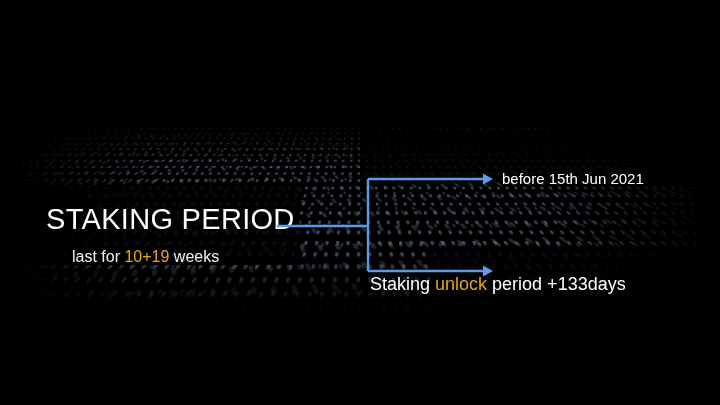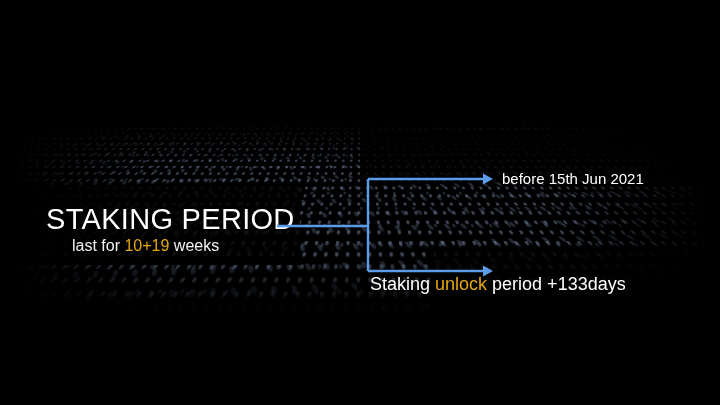--- a/index.html
+++ b/index.html
@@ -79,21 +79,21 @@
     left: 46px;
     top: 203px;
     font-size: 29px;
     letter-spacing: 0.3px;
     color: #ffffff;
     white-space: nowrap;
   }
   .subtitle {
     position: absolute;
     left: 72px;
-    top: 237px;
+    top: 248px;
     font-size: 16px;
     color: #f2f2f2;
     white-space: nowrap;
   }
   .rline {
     position: absolute;
     white-space: nowrap;
     color: #ffffff;
   }
   .rline-1 { left: 370px; top: 142px; font-size: 18px; }

